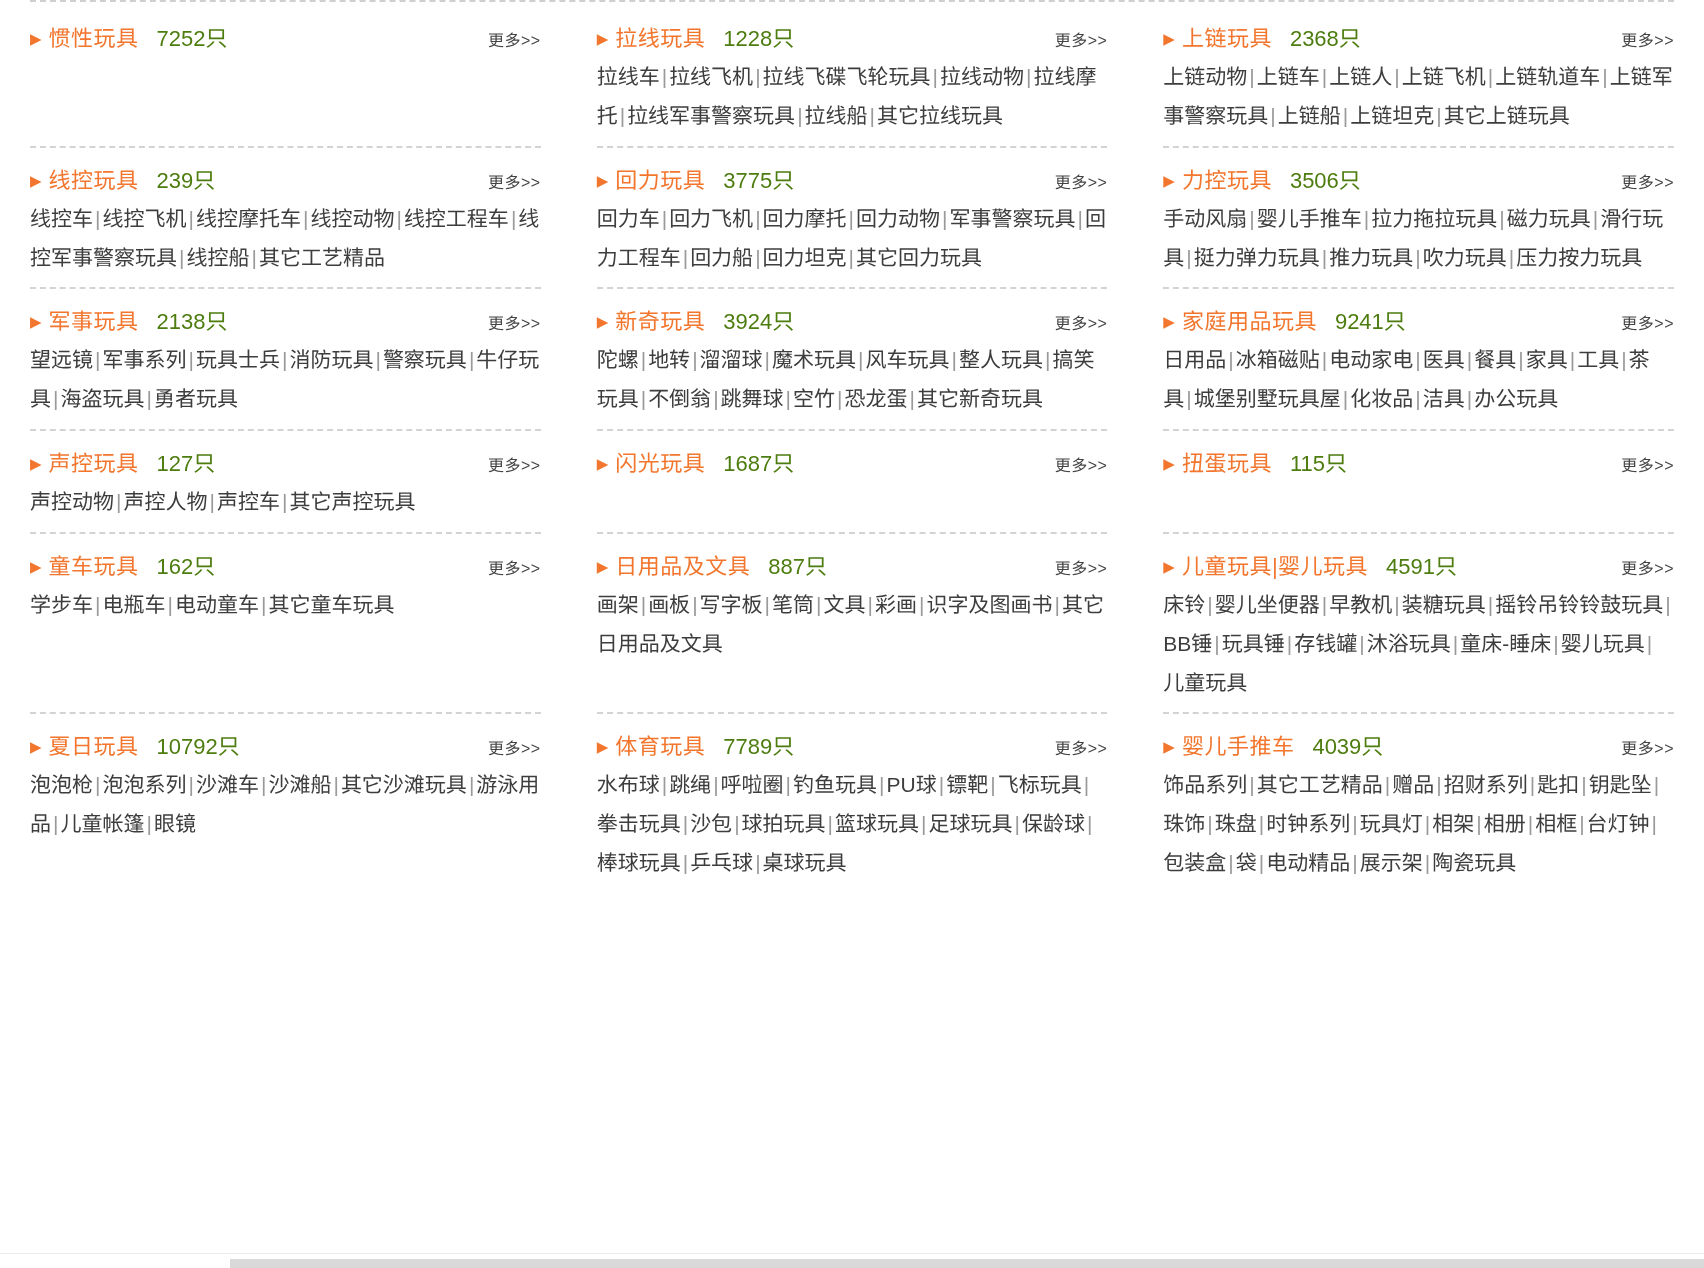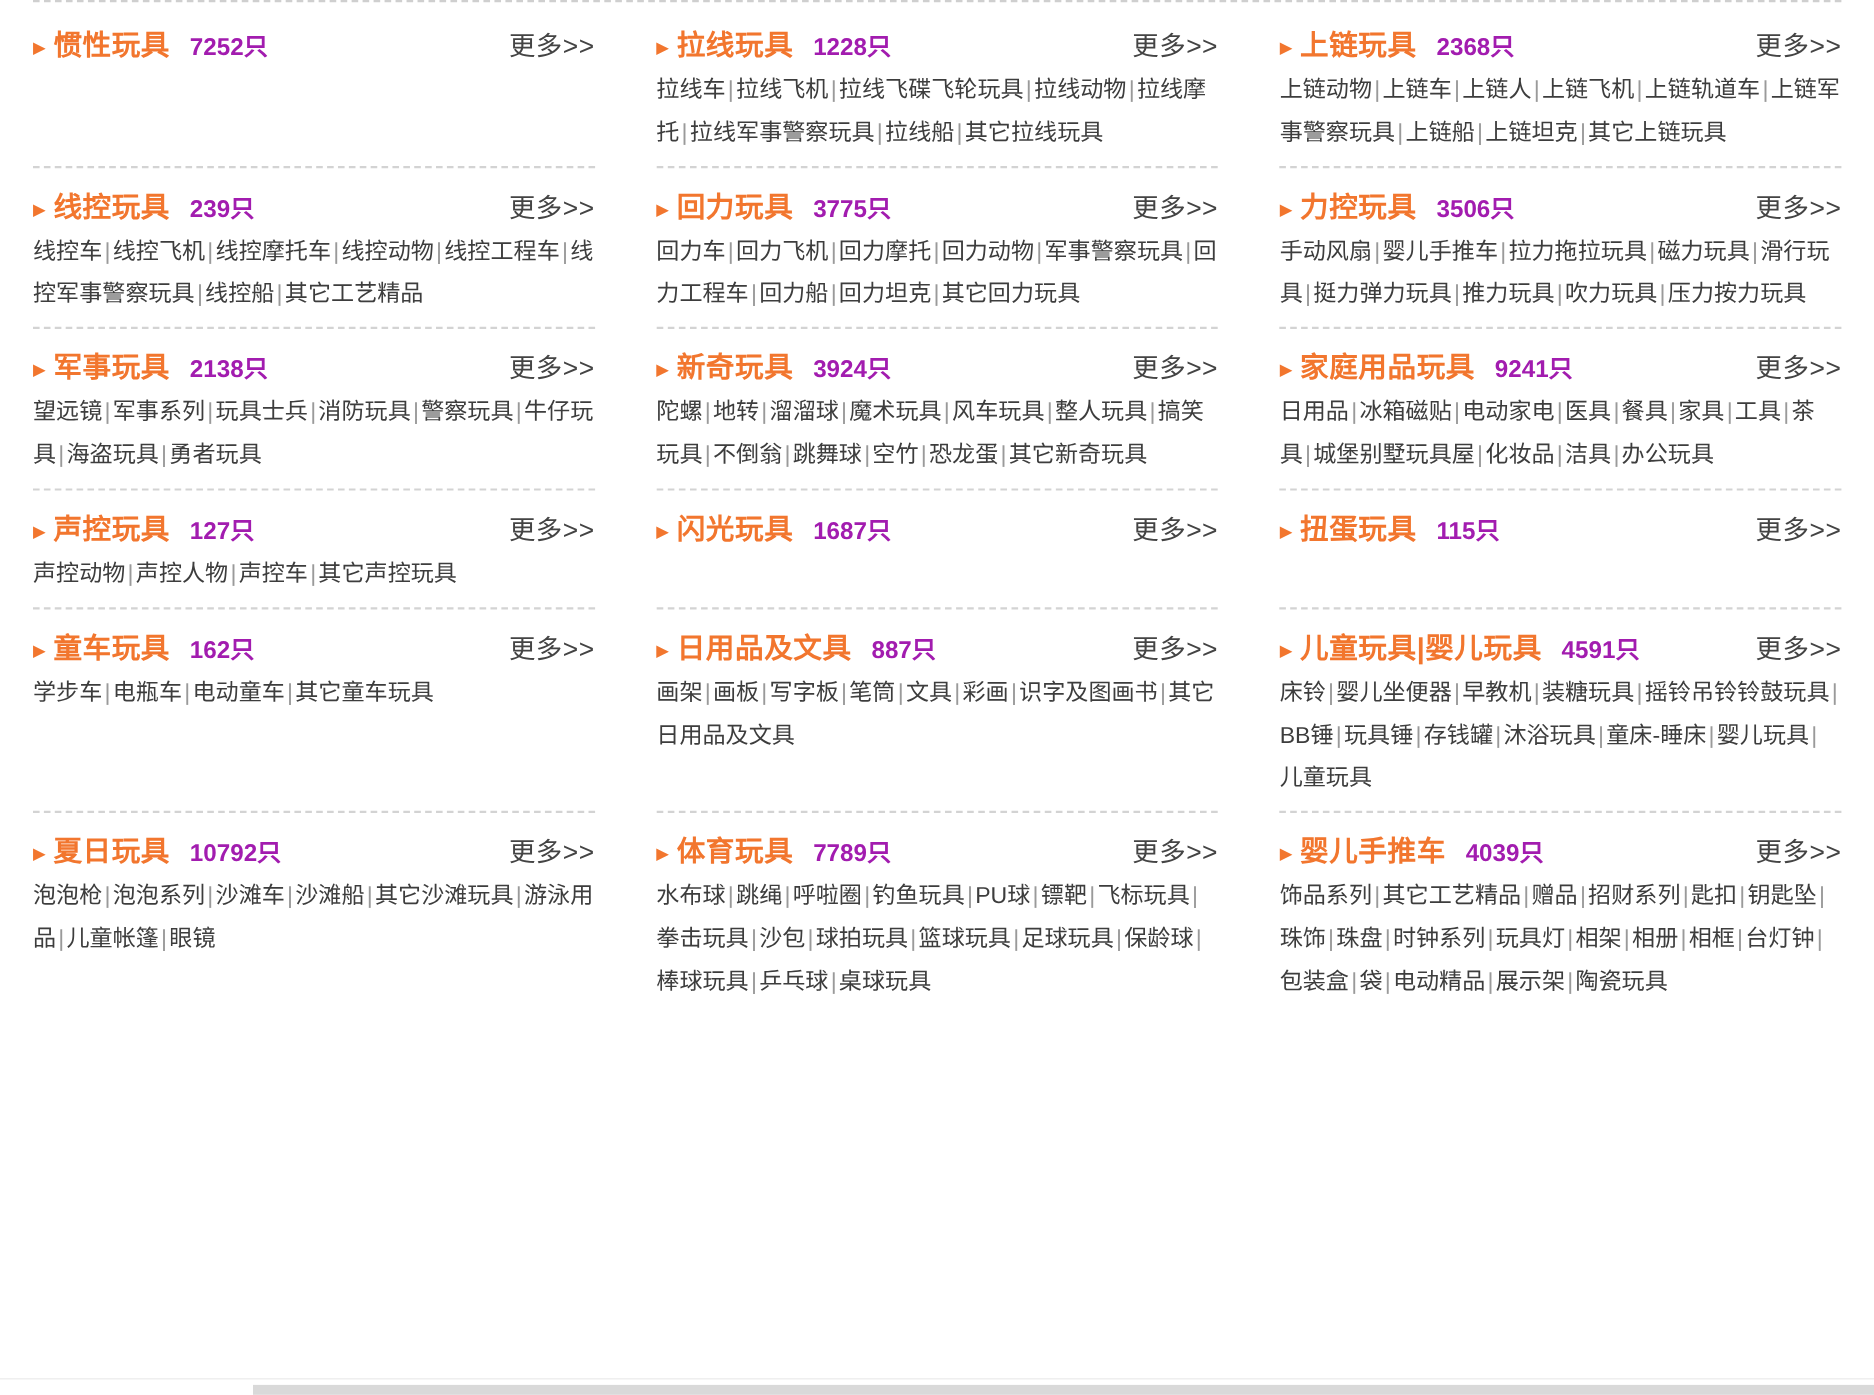--- a/index.html
+++ b/index.html
@@ -52,34 +52,34 @@
   .arrow {
     color: #f2762e;
     font-size: 15px;
     line-height: 1;
     margin-right: 7px;
     position: relative;
     top: -2px;
   }
   .cat-title {
     color: #f2762e;
-    font-size: 26px;
-    font-weight: bold;
+    font-size: 22px;
+    font-weight: normal;
     letter-spacing: 0.5px;
   }
   .cat-count {
-    color: #a21caf;
+    color: #4d7c0f;
     font-size: 22px;
     margin-left: 18px;
-    font-weight: bold;
+    font-weight: normal;
   }
   .more {
     margin-left: auto;
     color: #444444;
-    font-size: 24px;
+    font-size: 16px;
     letter-spacing: 0.5px;
     padding-left: 26px;
   }
   .subs {
     font-size: 21px;
     line-height: 1.85;
     color: #3d3d3d;
     word-break: break-all;
   }
   .subs .sep {

